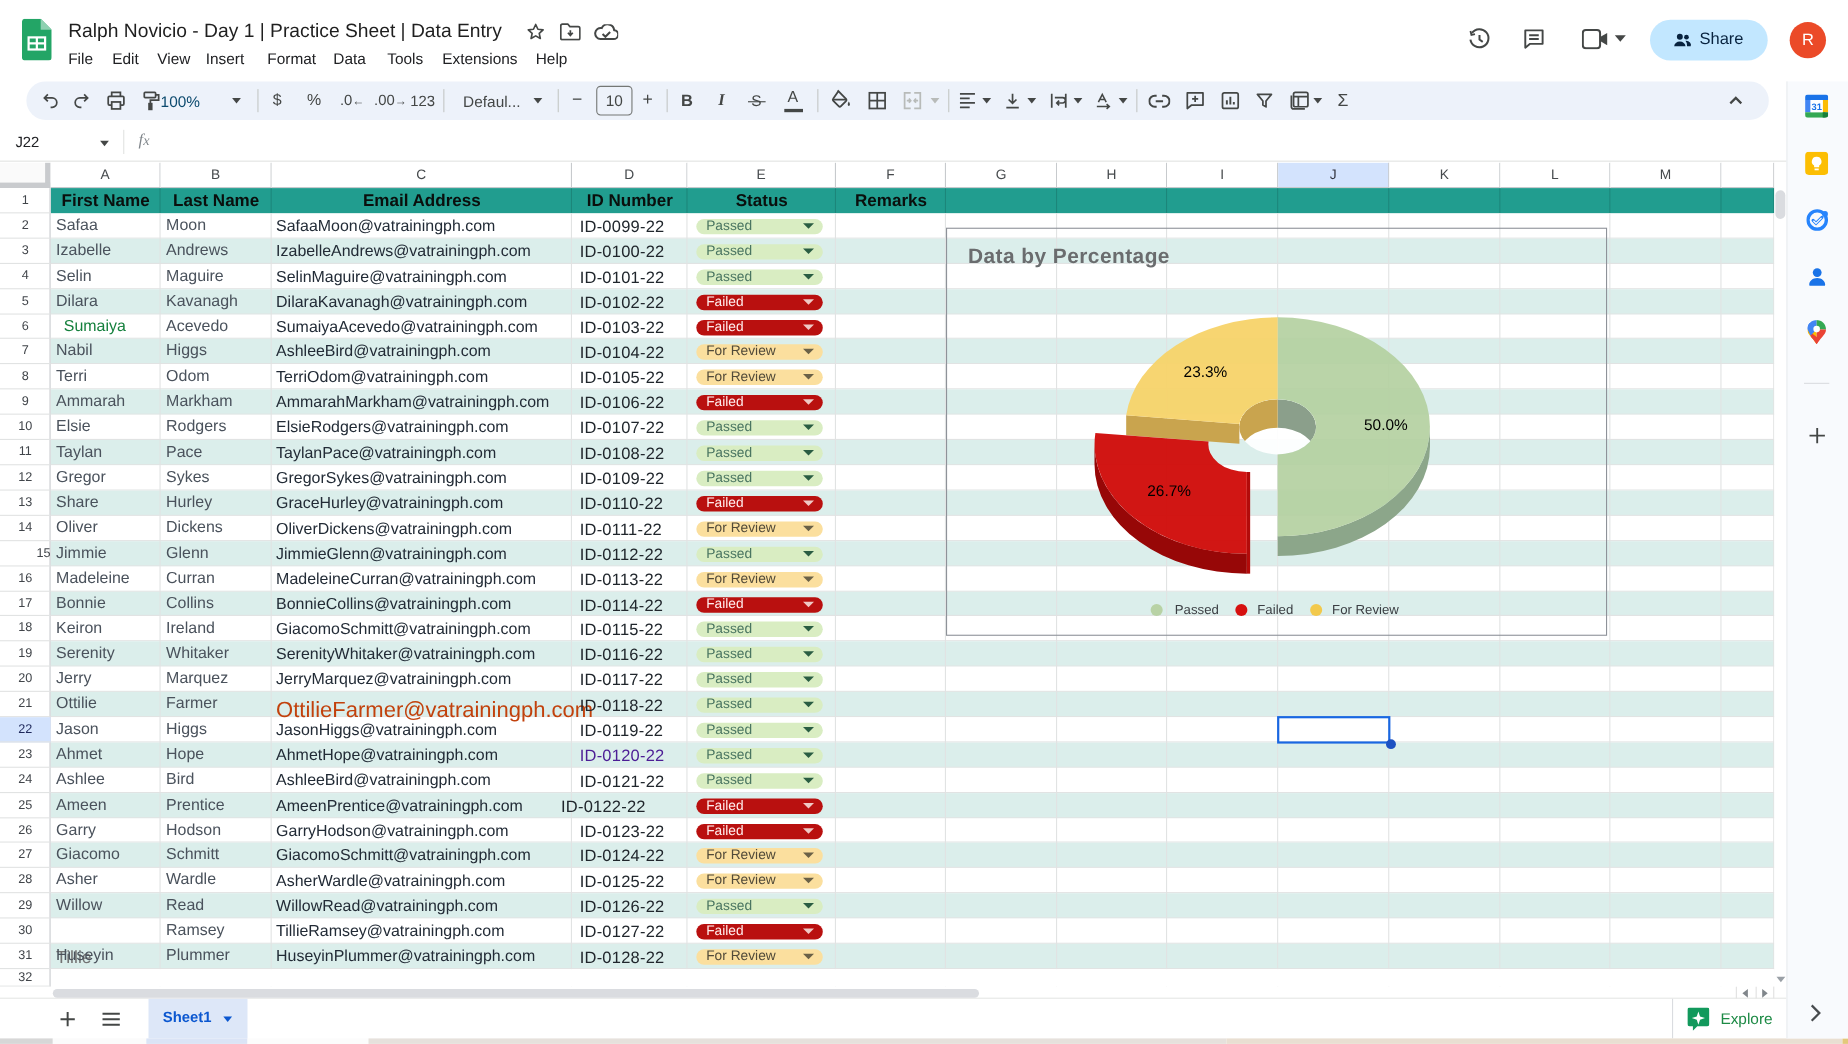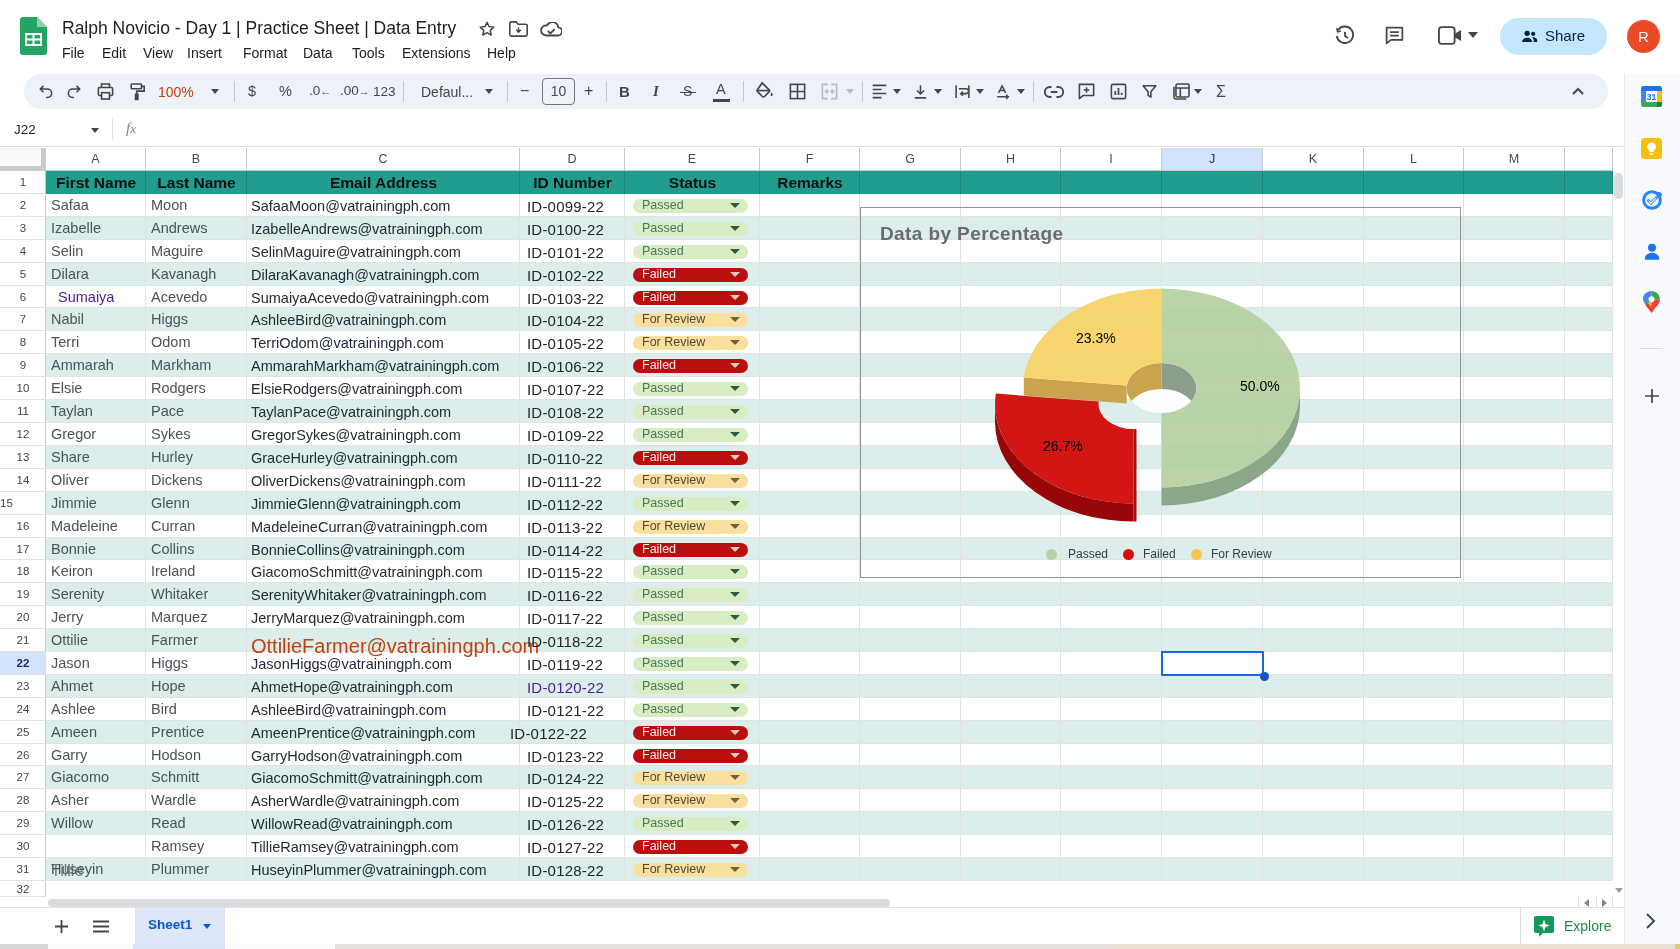--- a/index.html
+++ b/index.html
@@ -71,21 +71,21 @@
 <svg class="abs" style="left:96px;top:82px" width="19" height="19" viewBox="0 0 24 24" fill="none" stroke="#444746" stroke-width="2">
     <path d="M7 7 V2.5 h10 V7"></path>
     <rect x="3" y="7" width="18" height="10" rx="1.5"></rect>
     <rect x="7" y="13.5" width="10" height="8" fill="#edf2fa"></rect>
   </svg>
 <svg class="abs" style="left:128px;top:82px" width="19" height="19" viewBox="0 0 24 24" fill="none" stroke="#444746" stroke-width="2">
     <rect x="4" y="2.5" width="13" height="6" rx="1"></rect>
     <path d="M17 5.5 h3.5 v6 H11 v4"></path>
     <rect x="9.5" y="15.5" width="3" height="6.5" fill="#444746"></rect>
   </svg>
-<div class="abs" style="left:158px;top:84px;font-size:14px;color:#c2410c">100%</div>
+<div class="abs" style="left:146px;top:84px;font-size:14px;color:#0c4a6e">100%</div>
 <div class="abs" style="left:211px;top:89px;width:0;height:0;border-left:4.5px solid transparent;border-right:4.5px solid transparent;border-top:5.5px solid #444746"></div>
 <div class="abs" style="left:234px;top:81px;width:1px;height:21px;background:#c4c7c5"></div>
 <div class="abs" style="left:248px;top:83px;font-size:14.5px;color:#444746">$</div>
 <div class="abs" style="left:279px;top:83px;font-size:14.5px;color:#444746">%</div>
 <div class="abs" style="left:309px;top:83px;font-size:13.5px;color:#444746">.0<span style="font-size:11px">←</span></div>
 <div class="abs" style="left:340px;top:83px;font-size:13.5px;color:#444746">.00<span style="font-size:11px">→</span></div>
 <div class="abs" style="left:373px;top:84px;font-size:13.5px;color:#444746">123</div>
 <div class="abs" style="left:403px;top:81px;width:1px;height:21px;background:#c4c7c5"></div>
 <div class="abs" style="left:421px;top:84px;font-size:14px;color:#444746">Defaul...</div>
 <div class="abs" style="left:485px;top:89px;width:0;height:0;border-left:4.5px solid transparent;border-right:4.5px solid transparent;border-top:5.5px solid #444746"></div>
@@ -266,21 +266,21 @@
 <div class="abs" style="left:633px;top:244.5px;width:115px;height:14.5px;background:#d9edc2;border-radius:8px"></div>
 <div class="abs" style="left:642px;top:244px;font-size:12.5px;color:#4a7561">Passed</div>
 <div class="abs" style="left:730px;top:249px;width:0;height:0;border-left:5px solid transparent;border-right:5px solid transparent;border-top:5px solid #2a5d42"></div>
 <div class="abs" style="left:51px;top:266px;font-size:14.5px;color:#4a525c">Dilara</div>
 <div class="abs" style="left:151px;top:266px;font-size:14.5px;color:#4a525c">Kavanagh</div>
 <div class="abs" style="left:251px;top:266.5px;font-size:14.5px;color:#222b36">DilaraKavanagh@vatrainingph.com</div>
 <div class="abs" style="left:527px;top:266.5px;font-size:15px;color:#20262c;letter-spacing:.2px">ID-0102-22</div>
 <div class="abs" style="left:633px;top:267.5px;width:115px;height:14.5px;background:#b9100f;border-radius:8px"></div>
 <div class="abs" style="left:642px;top:267px;font-size:12.5px;color:#ffecec">Failed</div>
 <div class="abs" style="left:730px;top:272px;width:0;height:0;border-left:5px solid transparent;border-right:5px solid transparent;border-top:5px solid #f0c9c5"></div>
-<div class="abs" style="left:58px;top:289px;font-size:14.5px;color:#4c1d95">Sumaiya</div>
+<div class="abs" style="left:58px;top:289px;font-size:14.5px;color:#15803d">Sumaiya</div>
 <div class="abs" style="left:151px;top:289px;font-size:14.5px;color:#4a525c">Acevedo</div>
 <div class="abs" style="left:251px;top:289.5px;font-size:14.5px;color:#222b36">SumaiyaAcevedo@vatrainingph.com</div>
 <div class="abs" style="left:527px;top:289.5px;font-size:15px;color:#20262c;letter-spacing:.2px">ID-0103-22</div>
 <div class="abs" style="left:633px;top:290.5px;width:115px;height:14.5px;background:#b9100f;border-radius:8px"></div>
 <div class="abs" style="left:642px;top:290px;font-size:12.5px;color:#ffecec">Failed</div>
 <div class="abs" style="left:730px;top:295px;width:0;height:0;border-left:5px solid transparent;border-right:5px solid transparent;border-top:5px solid #f0c9c5"></div>
 <div class="abs" style="left:51px;top:311px;font-size:14.5px;color:#4a525c">Nabil</div>
 <div class="abs" style="left:151px;top:311px;font-size:14.5px;color:#4a525c">Higgs</div>
 <div class="abs" style="left:251px;top:311.5px;font-size:14.5px;color:#222b36">AshleeBird@vatrainingph.com</div>
 <div class="abs" style="left:527px;top:311.5px;font-size:15px;color:#20262c;letter-spacing:.2px">ID-0104-22</div>
@@ -463,28 +463,28 @@
 <div class="abs" style="left:0;top:263px;width:46px;height:23px;background:transparent;border-bottom:1px solid #e1e3e3;font-size:11.5px;color:#41454a;font-weight:400;text-align:center;line-height:23px">5</div>
 <div class="abs" style="left:0;top:286px;width:46px;height:22px;background:transparent;border-bottom:1px solid #e1e3e3;font-size:11.5px;color:#41454a;font-weight:400;text-align:center;line-height:22px">6</div>
 <div class="abs" style="left:0;top:308px;width:46px;height:23px;background:transparent;border-bottom:1px solid #e1e3e3;font-size:11.5px;color:#41454a;font-weight:400;text-align:center;line-height:23px">7</div>
 <div class="abs" style="left:0;top:331px;width:46px;height:23px;background:transparent;border-bottom:1px solid #e1e3e3;font-size:11.5px;color:#41454a;font-weight:400;text-align:center;line-height:23px">8</div>
 <div class="abs" style="left:0;top:354px;width:46px;height:23px;background:transparent;border-bottom:1px solid #e1e3e3;font-size:11.5px;color:#41454a;font-weight:400;text-align:center;line-height:23px">9</div>
 <div class="abs" style="left:0;top:377px;width:46px;height:23px;background:transparent;border-bottom:1px solid #e1e3e3;font-size:11.5px;color:#41454a;font-weight:400;text-align:center;line-height:23px">10</div>
 <div class="abs" style="left:0;top:400px;width:46px;height:23px;background:transparent;border-bottom:1px solid #e1e3e3;font-size:11.5px;color:#41454a;font-weight:400;text-align:center;line-height:23px">11</div>
 <div class="abs" style="left:0;top:423px;width:46px;height:23px;background:transparent;border-bottom:1px solid #e1e3e3;font-size:11.5px;color:#41454a;font-weight:400;text-align:center;line-height:23px">12</div>
 <div class="abs" style="left:0;top:446px;width:46px;height:23px;background:transparent;border-bottom:1px solid #e1e3e3;font-size:11.5px;color:#41454a;font-weight:400;text-align:center;line-height:23px">13</div>
 <div class="abs" style="left:0;top:469px;width:46px;height:23px;background:transparent;border-bottom:1px solid #e1e3e3;font-size:11.5px;color:#41454a;font-weight:400;text-align:center;line-height:23px">14</div>
-<div class="abs" style="left:0;top:492px;width:46px;height:23px;background:transparent;border-bottom:1px solid #e1e3e3;font-size:11.5px;color:#41454a;font-weight:400;text-align:left;line-height:23px">15</div>
+<div class="abs" style="left:0;top:492px;width:46px;height:23px;background:transparent;border-bottom:1px solid #e1e3e3;font-size:11.5px;color:#41454a;font-weight:400;text-align:right;line-height:23px">15</div>
 <div class="abs" style="left:0;top:515px;width:46px;height:23px;background:transparent;border-bottom:1px solid #e1e3e3;font-size:11.5px;color:#41454a;font-weight:400;text-align:center;line-height:23px">16</div>
 <div class="abs" style="left:0;top:538px;width:46px;height:22px;background:transparent;border-bottom:1px solid #e1e3e3;font-size:11.5px;color:#41454a;font-weight:400;text-align:center;line-height:22px">17</div>
 <div class="abs" style="left:0;top:560px;width:46px;height:23px;background:transparent;border-bottom:1px solid #e1e3e3;font-size:11.5px;color:#41454a;font-weight:400;text-align:center;line-height:23px">18</div>
 <div class="abs" style="left:0;top:583px;width:46px;height:23px;background:transparent;border-bottom:1px solid #e1e3e3;font-size:11.5px;color:#41454a;font-weight:400;text-align:center;line-height:23px">19</div>
 <div class="abs" style="left:0;top:606px;width:46px;height:23px;background:transparent;border-bottom:1px solid #e1e3e3;font-size:11.5px;color:#41454a;font-weight:400;text-align:center;line-height:23px">20</div>
 <div class="abs" style="left:0;top:629px;width:46px;height:23px;background:transparent;border-bottom:1px solid #e1e3e3;font-size:11.5px;color:#41454a;font-weight:400;text-align:center;line-height:23px">21</div>
-<div class="abs" style="left:0;top:652px;width:46px;height:23px;background:#d3e3fd;border-bottom:1px solid #e1e3e3;font-size:11.5px;color:#1f295c;font-weight:700;text-align:center;line-height:23px">22</div>
+<div class="abs" style="left:0;top:652px;width:46px;height:23px;background:#d3e3fd;border-bottom:1px solid #e1e3e3;font-size:11.5px;color:#1f295c;font-weight:400;text-align:center;line-height:23px">22</div>
 <div class="abs" style="left:0;top:675px;width:46px;height:23px;background:transparent;border-bottom:1px solid #e1e3e3;font-size:11.5px;color:#41454a;font-weight:400;text-align:center;line-height:23px">23</div>
 <div class="abs" style="left:0;top:698px;width:46px;height:23px;background:transparent;border-bottom:1px solid #e1e3e3;font-size:11.5px;color:#41454a;font-weight:400;text-align:center;line-height:23px">24</div>
 <div class="abs" style="left:0;top:721px;width:46px;height:23px;background:transparent;border-bottom:1px solid #e1e3e3;font-size:11.5px;color:#41454a;font-weight:400;text-align:center;line-height:23px">25</div>
 <div class="abs" style="left:0;top:744px;width:46px;height:22px;background:transparent;border-bottom:1px solid #e1e3e3;font-size:11.5px;color:#41454a;font-weight:400;text-align:center;line-height:22px">26</div>
 <div class="abs" style="left:0;top:766px;width:46px;height:23px;background:transparent;border-bottom:1px solid #e1e3e3;font-size:11.5px;color:#41454a;font-weight:400;text-align:center;line-height:23px">27</div>
 <div class="abs" style="left:0;top:789px;width:46px;height:23px;background:transparent;border-bottom:1px solid #e1e3e3;font-size:11.5px;color:#41454a;font-weight:400;text-align:center;line-height:23px">28</div>
 <div class="abs" style="left:0;top:812px;width:46px;height:23px;background:transparent;border-bottom:1px solid #e1e3e3;font-size:11.5px;color:#41454a;font-weight:400;text-align:center;line-height:23px">29</div>
 <div class="abs" style="left:0;top:835px;width:46px;height:23px;background:transparent;border-bottom:1px solid #e1e3e3;font-size:11.5px;color:#41454a;font-weight:400;text-align:center;line-height:23px">30</div>
 <div class="abs" style="left:0;top:858px;width:46px;height:23px;background:transparent;border-bottom:1px solid #e1e3e3;font-size:11.5px;color:#41454a;font-weight:400;text-align:center;line-height:23px">31</div>
 <div class="abs" style="left:0;top:881px;width:46px;height:16px;background:transparent;border-bottom:1px solid #e1e3e3;font-size:11.5px;color:#41454a;font-weight:400;text-align:center;line-height:16px">32</div>

